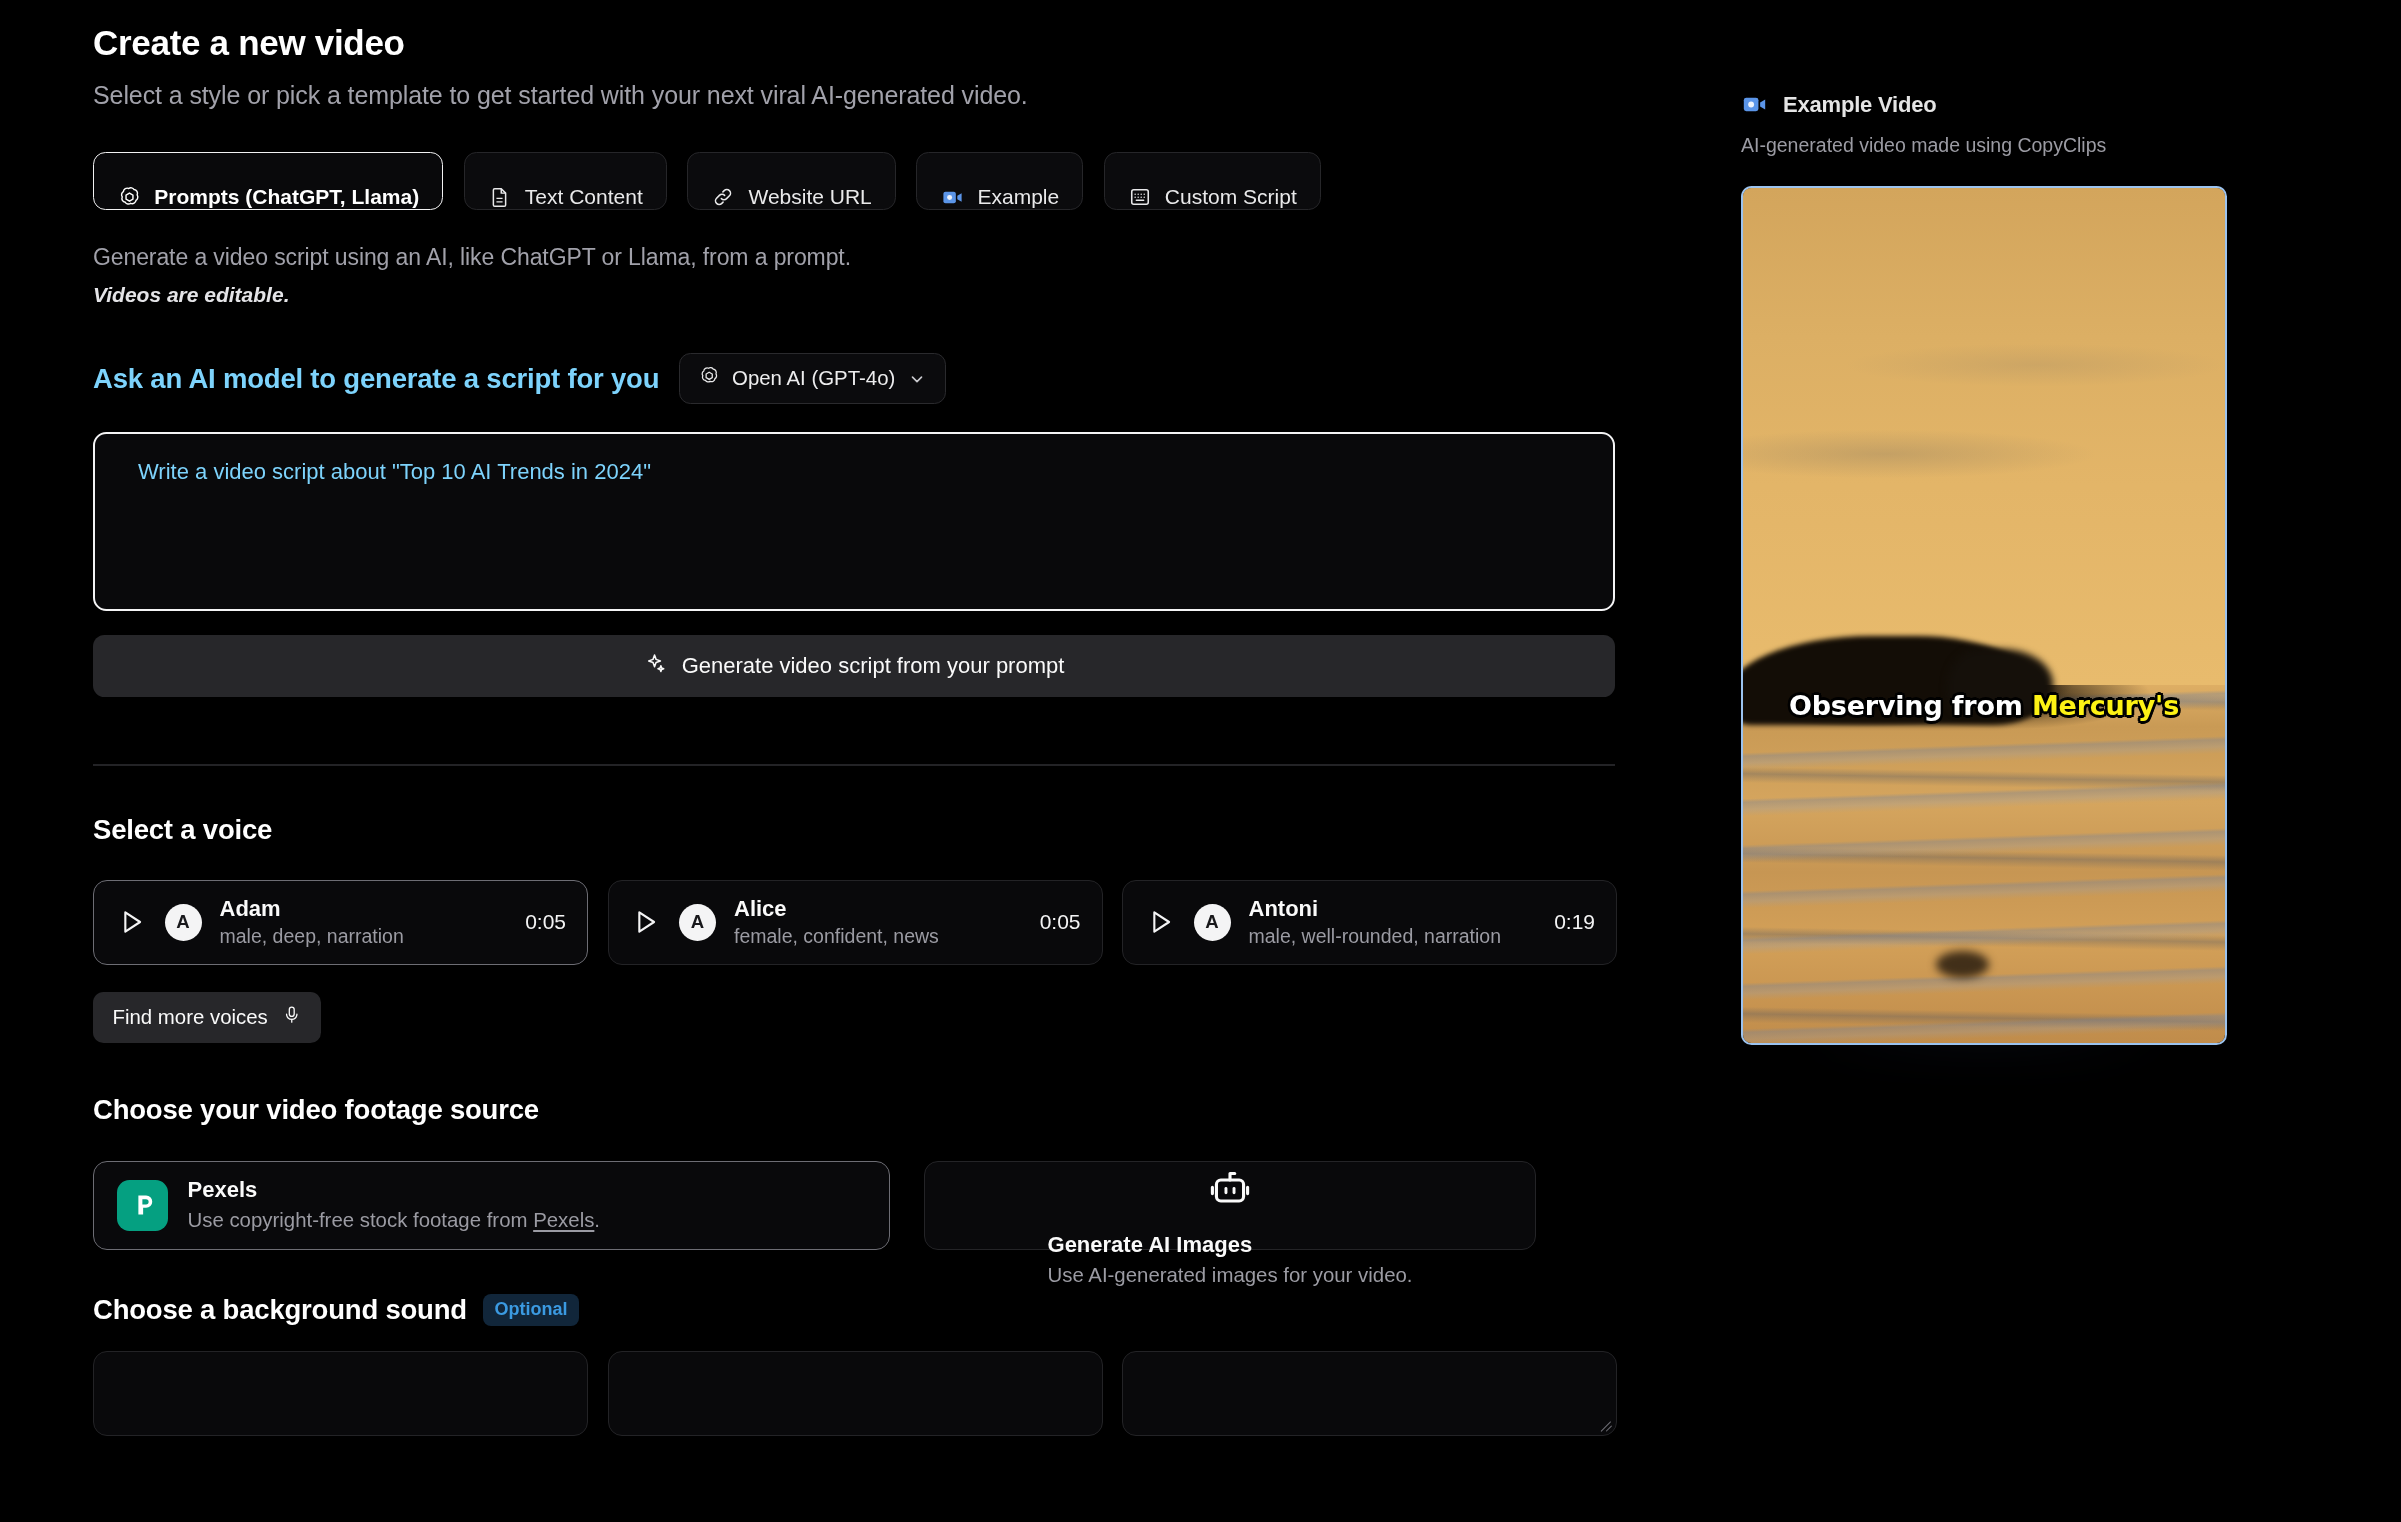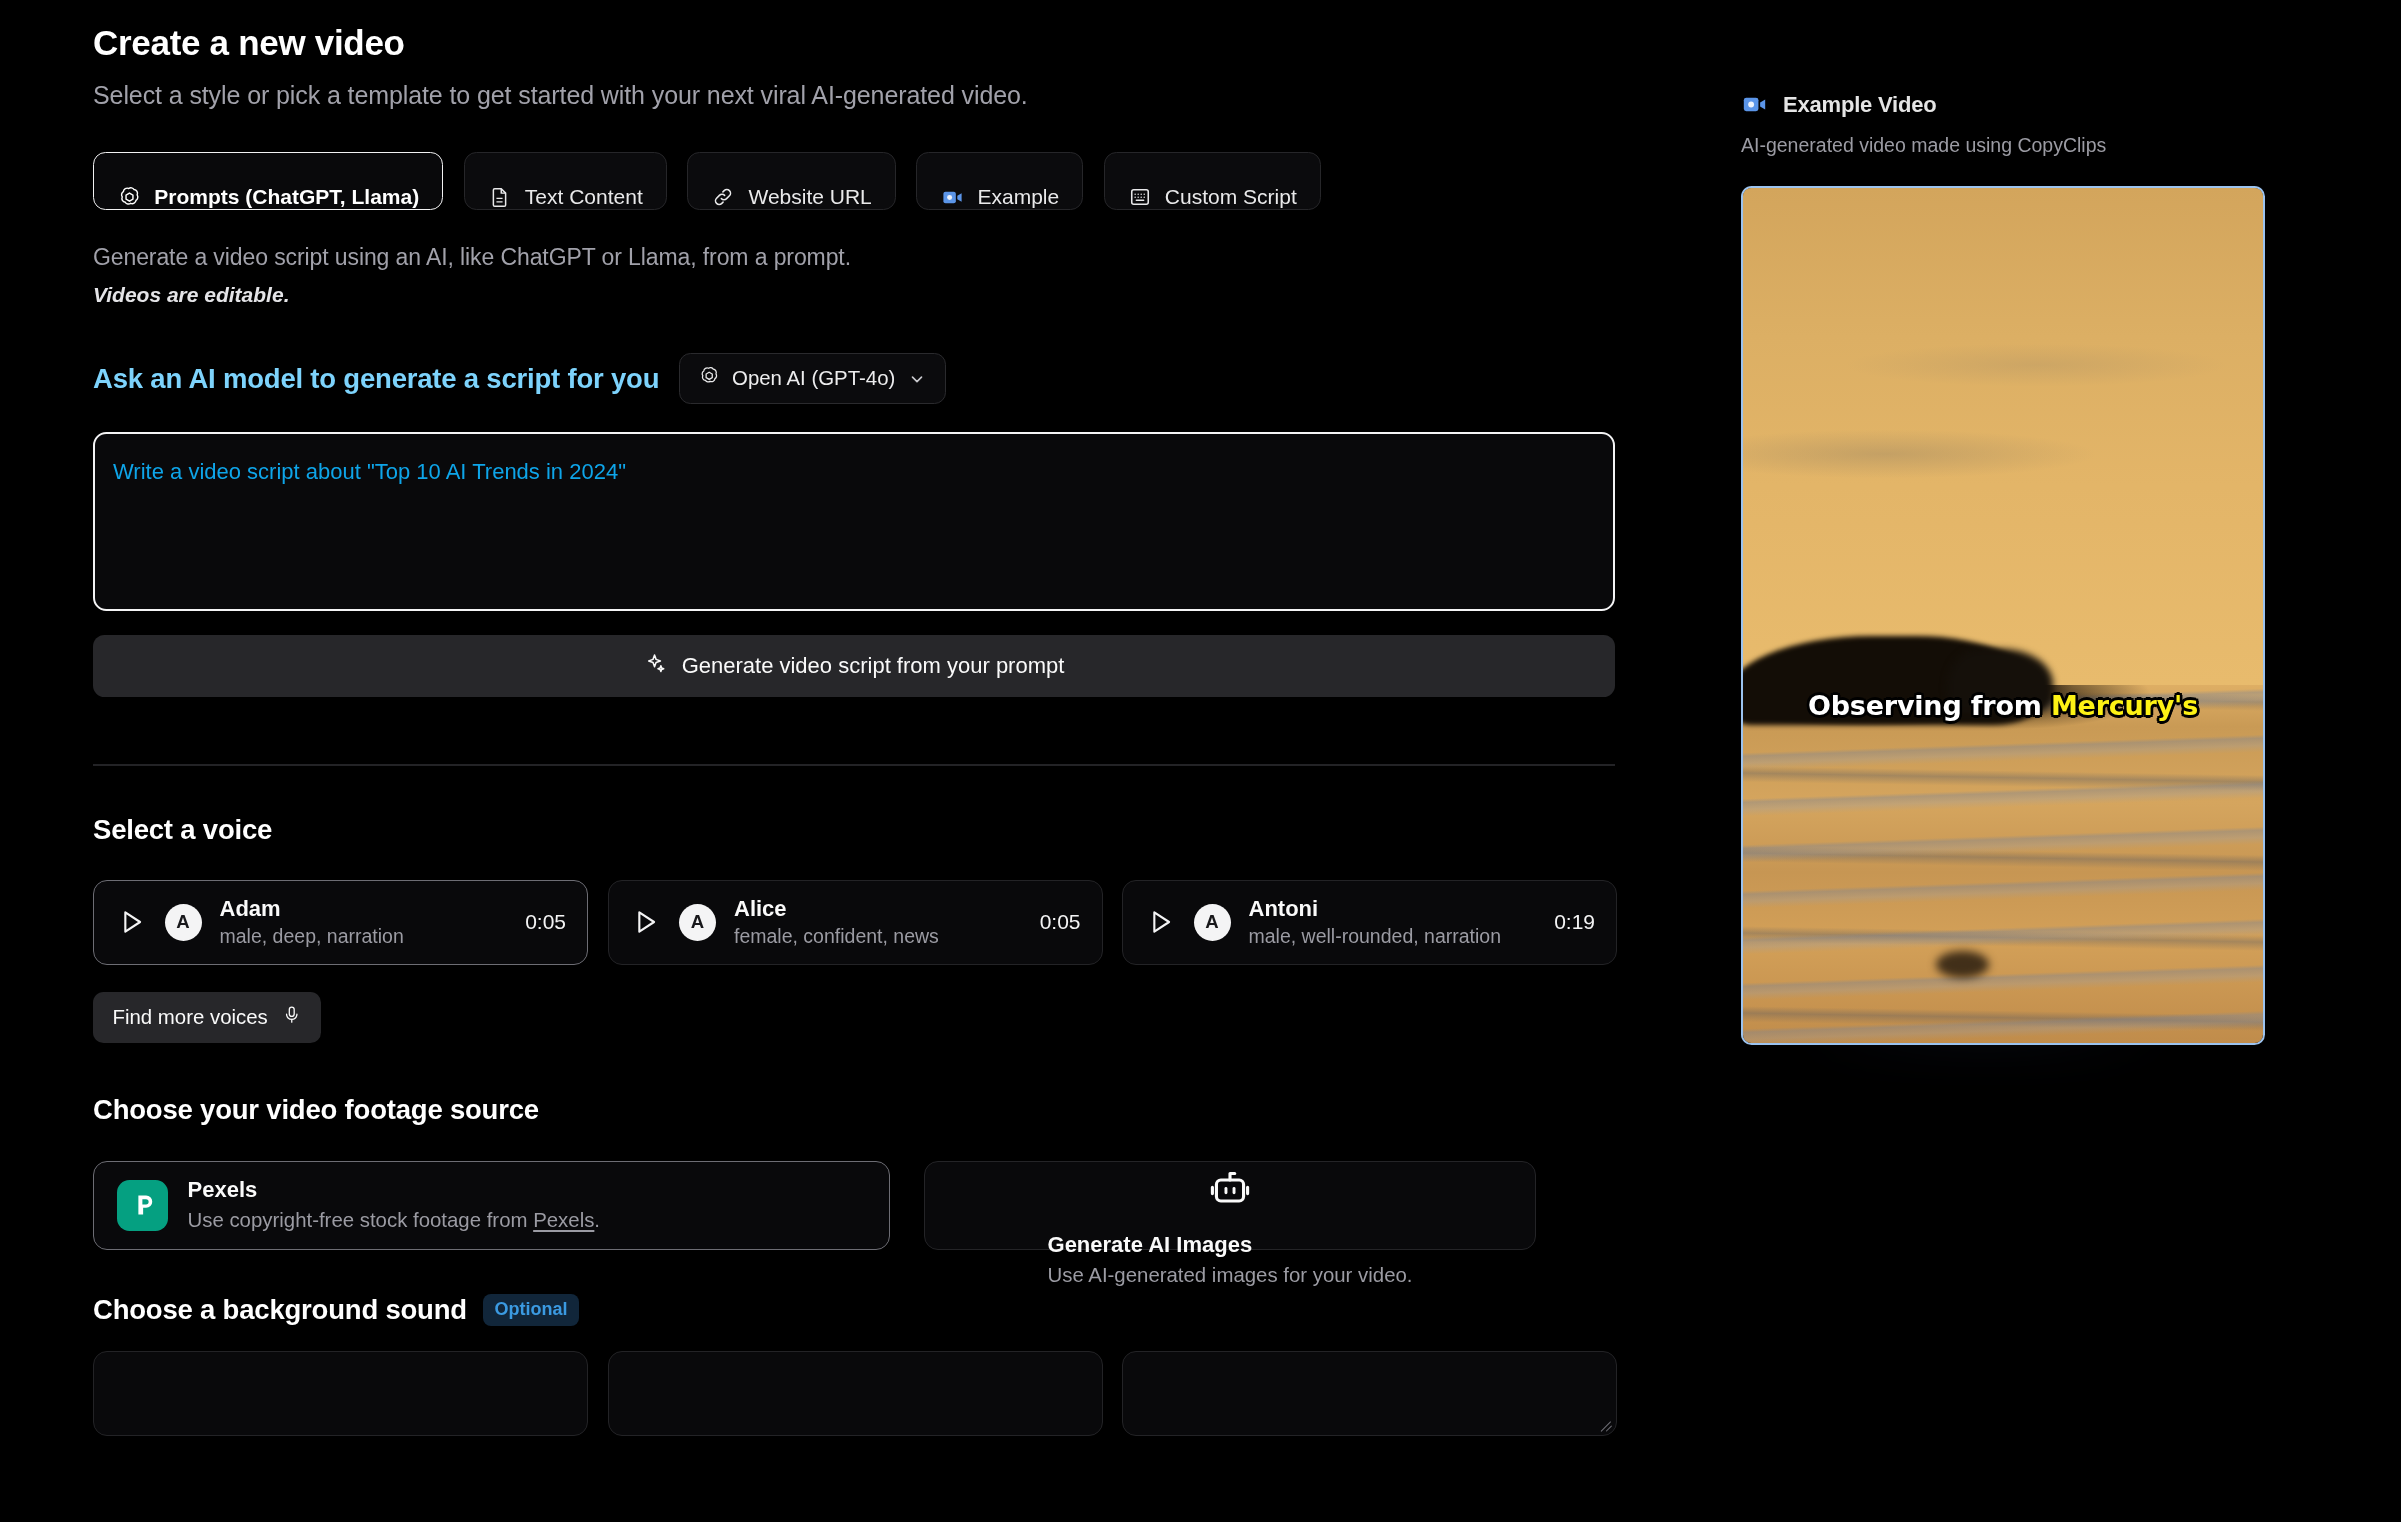--- a/index.html
+++ b/index.html
@@ -61,22 +61,22 @@
   .chev { width: 18px; height: 18px; }
 
   
   .ta-wrap { margin-top: 28px; }
   .prompt-box {
     position: relative;
     width: 1522px; height: 179px;
     background: #09090b;
     border: 2.7px solid #f4f4f5;
     border-radius: 13.3px;
-    padding: 23px 18px;
-    color: #0ea5e9; font-size: 22px; line-height: 1.4;
+    padding: 23px 43px;
+    color: #7dd3fc; font-size: 22px; line-height: 1.4;
     font-family: "Liberation Sans", sans-serif;
     resize: none; outline: none; overflow: hidden;
   }
   .resize-grip {
     position: absolute; right: 6.2px; bottom: 5.3px;
     width: 14px; height: 14px; pointer-events: none;
   }
   .resize-grip::before, .resize-grip::after {
     content: ""; position: absolute; background: #6f6f76; height: 1.3px;
     transform-origin: center; border-radius: 0.9px;
@@ -159,21 +159,21 @@
   .ex-title { font-size: 22px; font-weight: 700; color: #e5e5e5; letter-spacing: -0.2px; }
   .ex-sub { font-size: 19.5px; color: #9b9ba3; margin-top: 16px; }
 
   .phone-wrap { position: relative; margin-top: 29px; width: 486px; }
   .phone-glow {
     position: absolute; left: 16px; top: 27px; width: 454px; height: 834px;
     background: radial-gradient(ellipse at 50% 60%, rgba(96,130,200,0.20), rgba(60,80,150,0.06) 55%, rgba(0,0,0,0) 72%);
     filter: blur(23px); pointer-events: none;
   }
   .phone {
-    position: relative; width: 524px; height: 859px;
+    position: relative; width: 486px; height: 859px;
     border-radius: 10.6px; border: 2.7px solid #9cc3ef;
     overflow: hidden; background: #000;
   }
   .vid {
     position: absolute; inset: 0;
     background:
       
       radial-gradient(ellipse 266px 59px at 124px 493px, #120c05 0%, #190f06 52%, rgba(25,15,6,0) 78%),
       radial-gradient(ellipse 177px 44px at 266px 506px, #140d05 0%, rgba(20,13,5,0) 80%),
       

